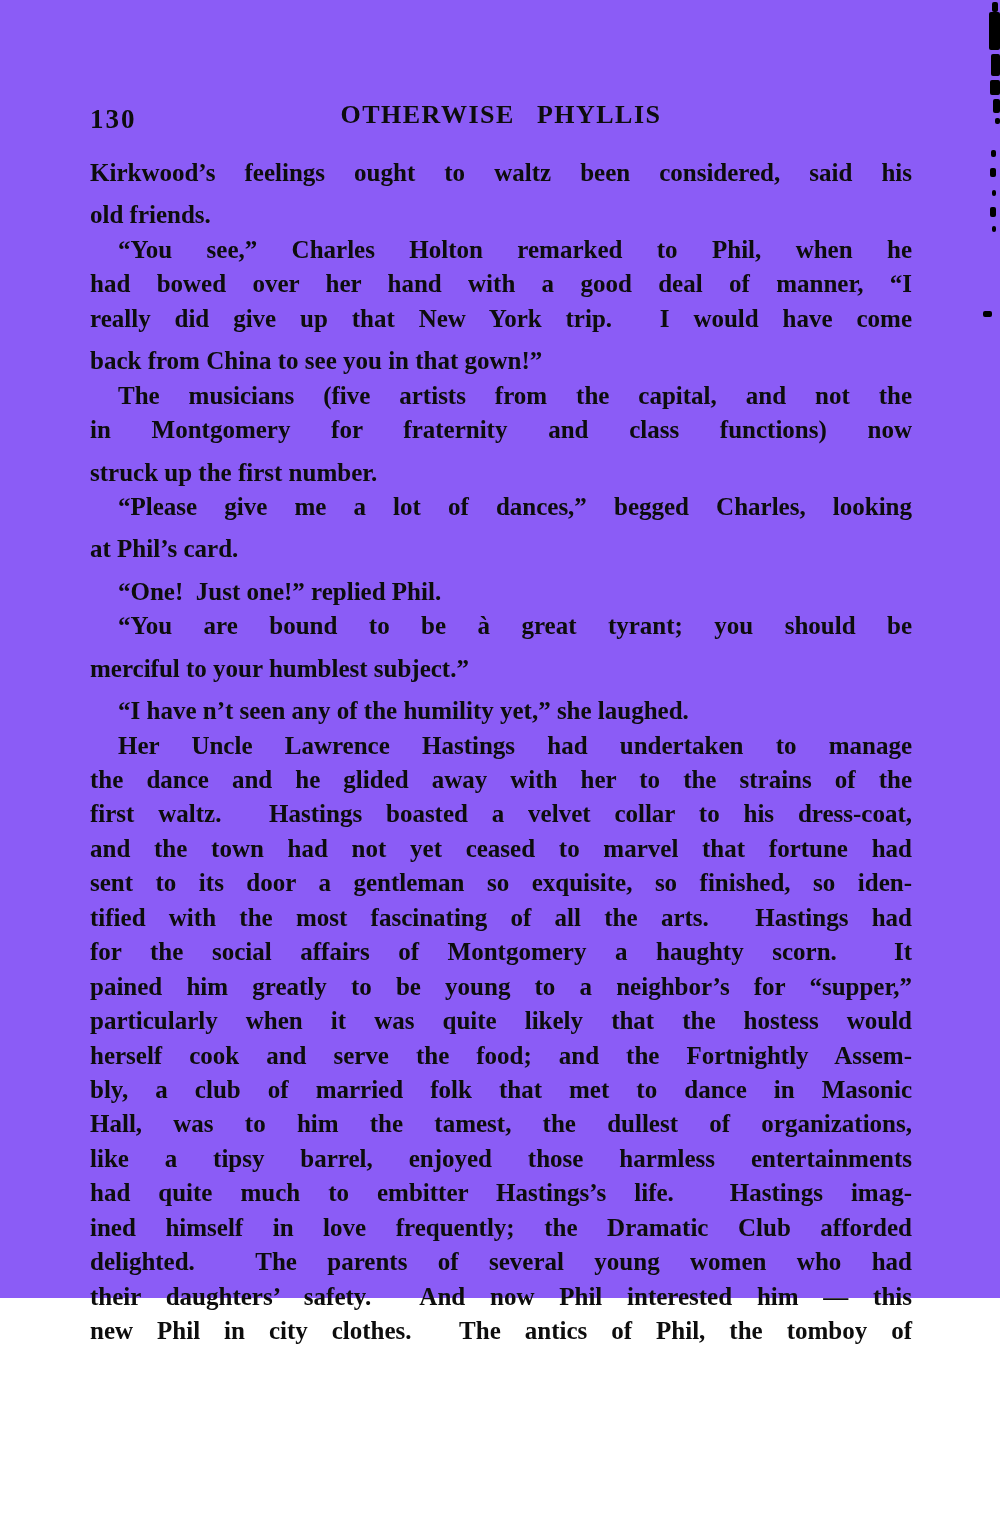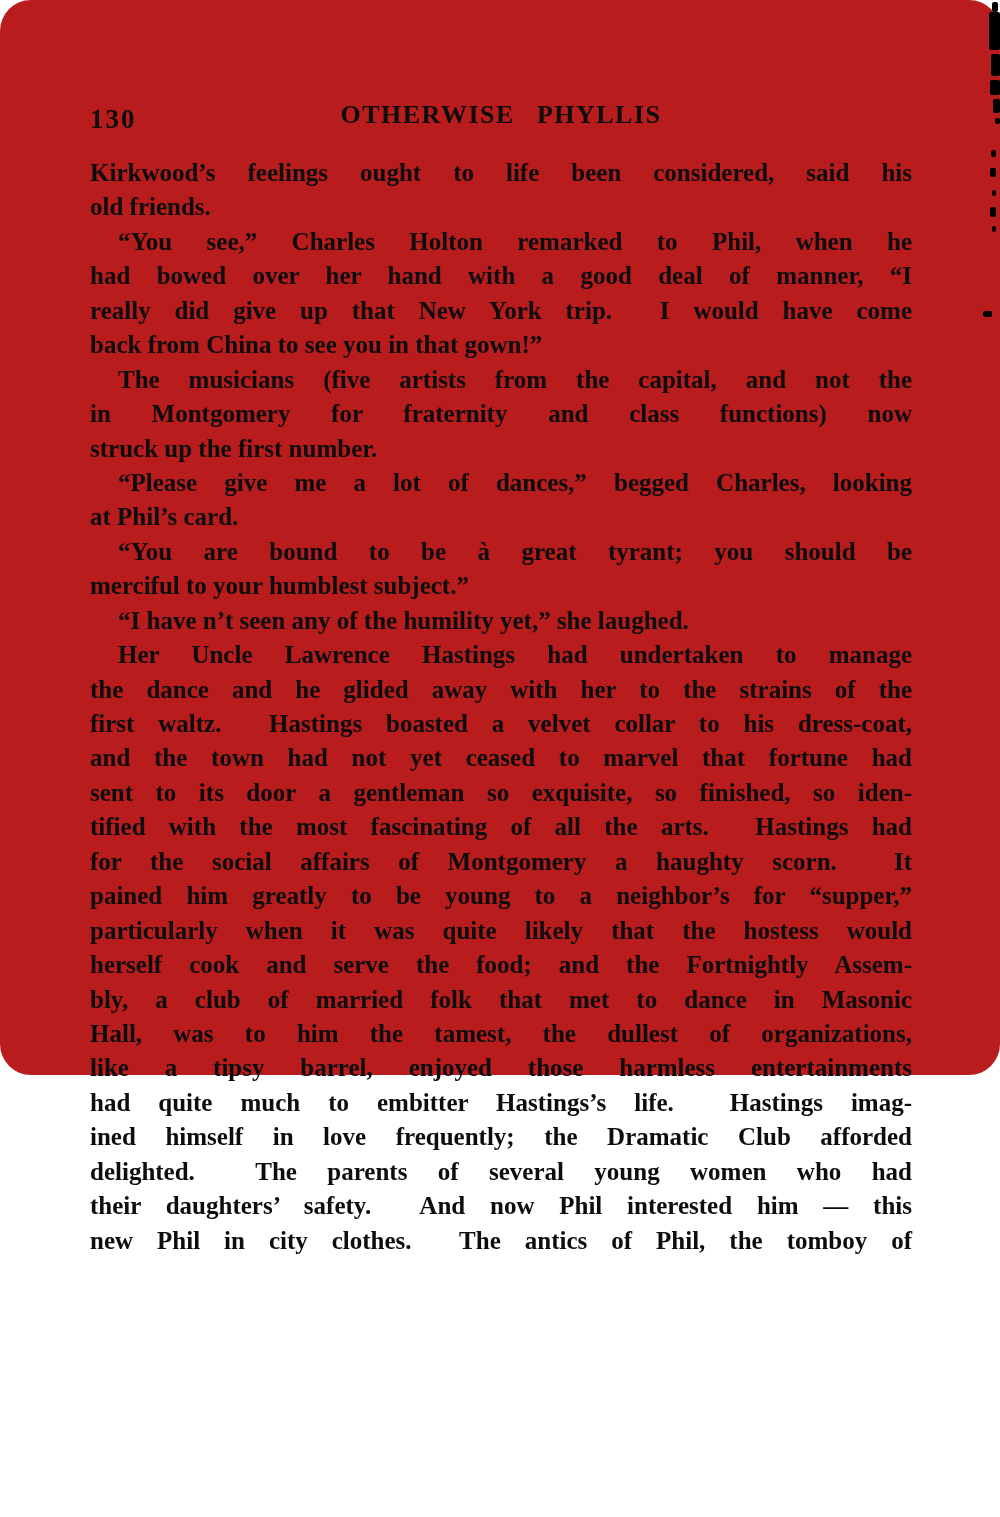--- a/index.html
+++ b/index.html
@@ -6,23 +6,22 @@
   body {
     width: 1000px; height: 1517px;
     background: #ffffff;
     font-family: "Liberation Serif", serif;
     color: #0d0d0d;
     overflow: hidden;
     position: relative;
   }
   .page {
     position: relative;
-    width: 1000px; height: 1075px;
-    background: #b91c1c;
-    border-radius: 31px;
+    width: 1000px; height: 1298px;
+    background: #8b5cf6;
   }
   
   .header-row {
     position: absolute;
     top: 100px; left: 90px; width: 822px; height: 40px;
   }
   .pagenum {
     position: absolute;
     left: 0; top: 4px;
     font-size: 27px; font-weight: 700;
@@ -47,21 +46,21 @@
     height: 34.45px;
     line-height: 34.45px;
     font-size: 25px;
     font-weight: 700;
     text-align: justify;
     text-align-last: justify;
     white-space: pre-wrap;
     overflow: visible;
   }
   .line.indent { text-indent: 28px; }
-  .line.flush { text-align: left; text-align-last: left; }
+  .line.flush { text-align: left; text-align-last: left; margin-top: 8px; }
   
   .scan-artifacts {
     position: absolute; top: 0; left: 0;
     width: 1000px; height: 1517px;
     pointer-events: none;
   }
   .scan-artifacts .mark {
     position: absolute;
     background: #000000;
     border-radius: 2px;
@@ -71,31 +70,32 @@
 <body style="background: rgb(255, 255, 255); color: rgb(13, 13, 13);">
 
 <div class="page">
 
   <div class="header-row">
     <span class="pagenum">130</span>
     <div class="running-title">OTHERWISE PHYLLIS</div>
   </div>
 
   <div class="text-block">
-      <div class="line">Kirkwood’s feelings ought to life been considered, said his</div>
+      <div class="line">Kirkwood’s feelings ought to waltz been considered, said his</div>
       <div class="line flush">old friends.</div>
       <div class="line indent">“You see,” Charles Holton remarked to Phil, when he</div>
       <div class="line">had bowed over her hand with a good deal of manner, “I</div>
       <div class="line">really did give up that New York trip.  I would have come</div>
       <div class="line flush">back from China to see you in that gown!”</div>
       <div class="line indent">The musicians (five artists from the capital, and not the</div>
       <div class="line">in Montgomery for fraternity and class functions) now</div>
       <div class="line flush">struck up the first number.</div>
       <div class="line indent">“Please give me a lot of dances,” begged Charles, looking</div>
       <div class="line flush">at Phil’s card.</div>
+      <div class="line indent flush">“One!  Just one!” replied Phil.</div>
       <div class="line indent">“You are bound to be à great tyrant; you should be</div>
       <div class="line flush">merciful to your humblest subject.”</div>
       <div class="line indent flush">“I have n’t seen any of the humility yet,” she laughed.</div>
       <div class="line indent">Her Uncle Lawrence Hastings had undertaken to manage</div>
       <div class="line">the dance and he glided away with her to the strains of the</div>
       <div class="line">first waltz.  Hastings boasted a velvet collar to his dress-coat,</div>
       <div class="line">and the town had not yet ceased to marvel that fortune had</div>
       <div class="line">sent to its door a gentleman so exquisite, so finished, so iden-</div>
       <div class="line">tified with the most fascinating of all the arts.  Hastings had</div>
       <div class="line">for the social affairs of Montgomery a haughty scorn.  It</div>

